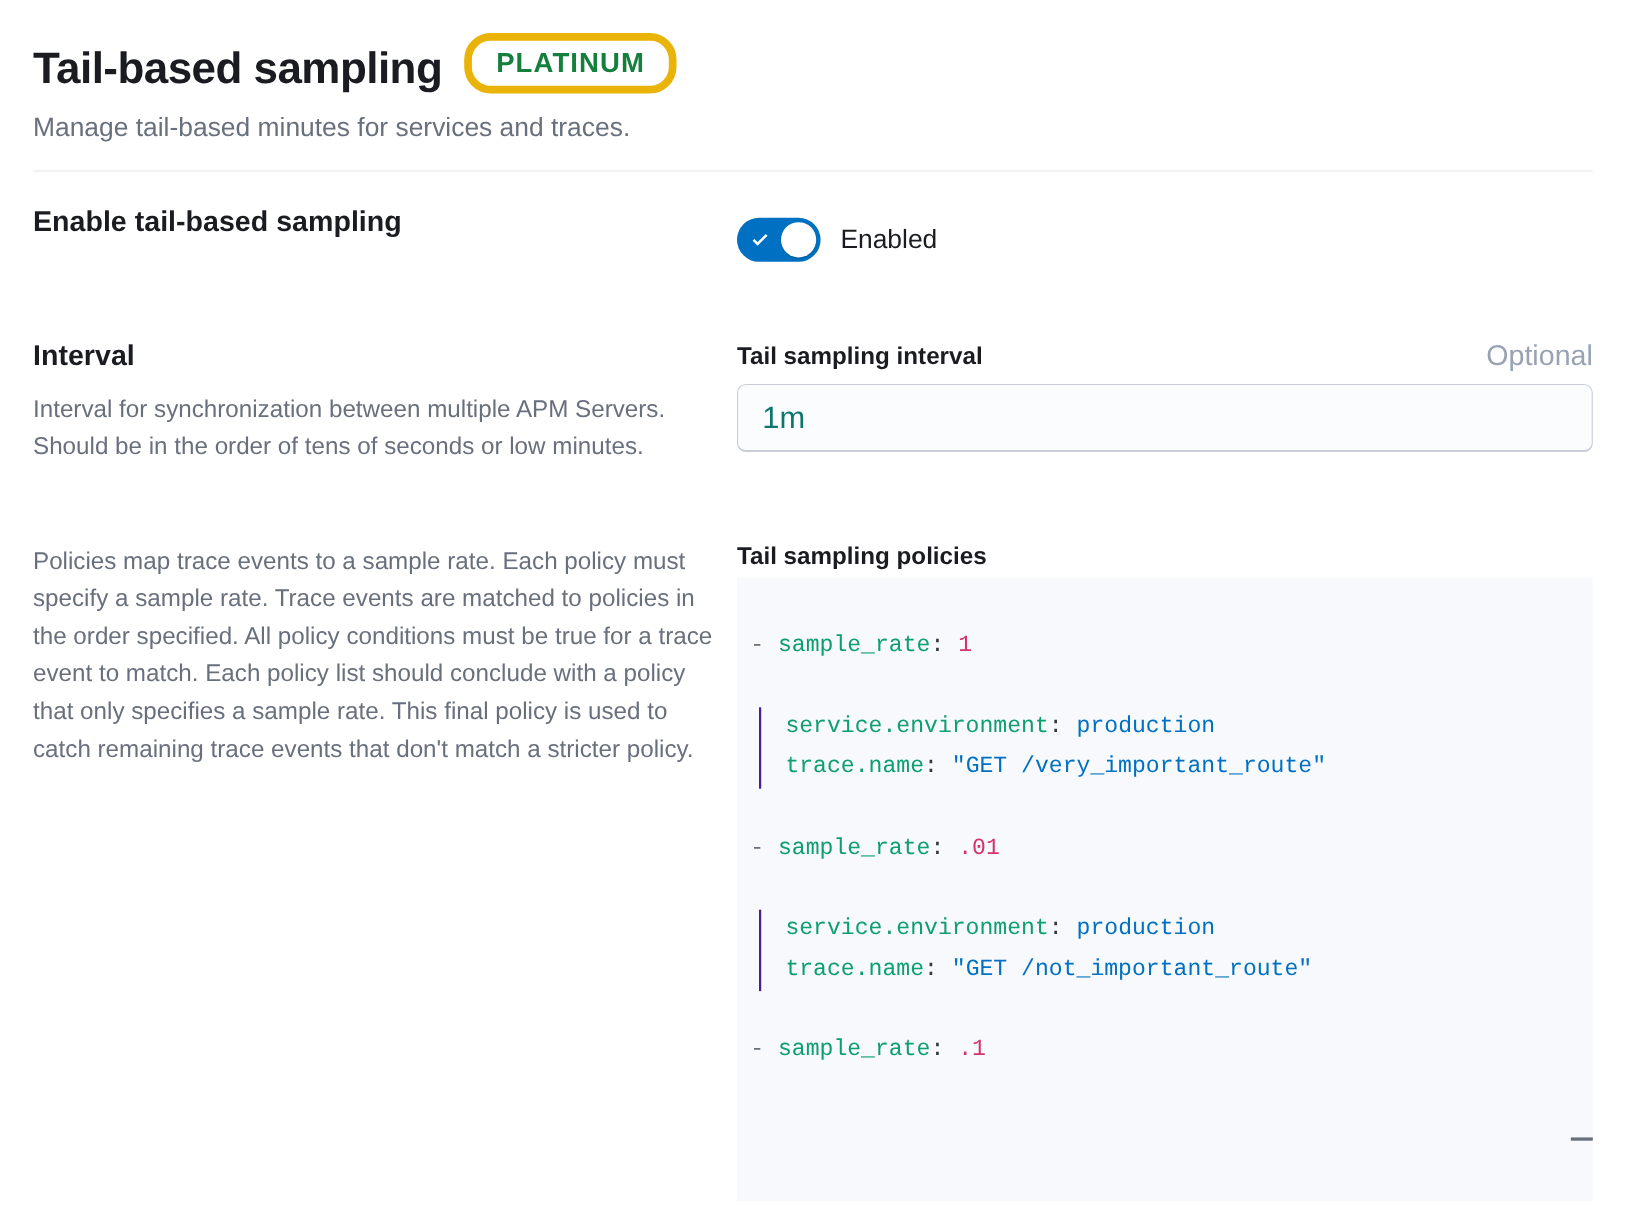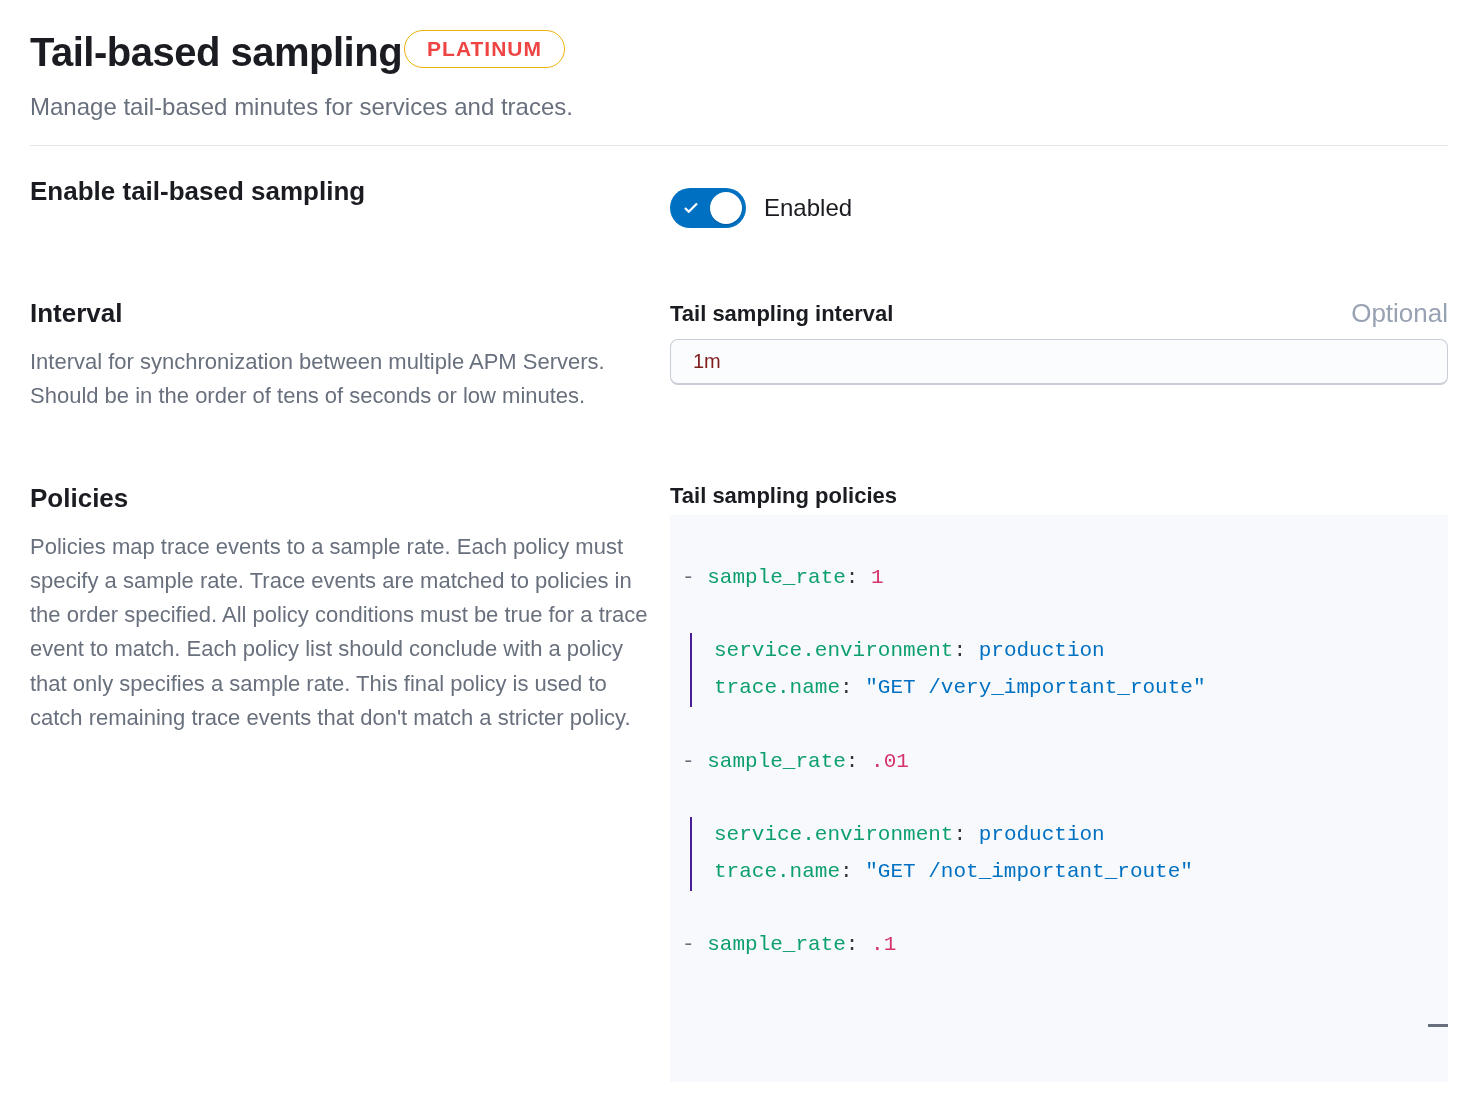--- a/index.html
+++ b/index.html
@@ -12,38 +12,38 @@
       background: #fff;
       color: #1a1c21;
       padding: 30px;
       width: 1478px;
     }
     .page-header {
       margin-bottom: 18px;
     }
     .title-row {
       display: flex;
-      align-items: flex-start;
-      gap: 2px;
+      align-items: flex-end;
+      gap: 20px;
       margin-bottom: 18px;
     }
     .page-title {
       font-size: 40px;
       font-weight: 700;
       letter-spacing: -0.5px;
     }
     .badge {
       display: inline-block;
-      border: 1px solid #eab308;
+      border: 7px solid #eab308;
       border-radius: 24px;
       padding: 6px 22px;
-      font-size: 21px;
+      font-size: 25px;
       font-weight: 700;
       letter-spacing: 1px;
-      color: #ef4444;
+      color: #15803d;
     }
     .page-subtitle {
       font-size: 24px;
       color: #69707d;
     }
     .divider {
       border: none;
       border-top: 1px solid #e4e6eb;
       margin: 24px 0 30px 0;
     }
@@ -125,28 +125,28 @@
       font-size: 22px;
       font-weight: 700;
       color: #1a1c21;
     }
     .field-optional {
       font-size: 26px;
       color: #98a2b3;
     }
     .text-input {
       width: 100%;
-      height: 46px;
+      height: 62px;
       background: #fbfcfd;
       border: 1px solid #c9cdd6;
       border-bottom: 2px solid #c9cdd6;
       border-radius: 8px;
       padding: 0 22px;
-      font-size: 20px;
-      color: #7f1d1d;
+      font-size: 28px;
+      color: #0f766e;
       font-family: inherit;
     }
     
     .code-block {
       background: #f7f9fc;
       font-family: "SFMono-Regular", Consolas, "Liberation Mono", Menlo, monospace;
       font-size: 21px;
       line-height: 1.75;
       padding: 8px 0;
       white-space: pre;
@@ -225,21 +225,20 @@
     <div class="field-label-row">
       <span class="field-label">Tail sampling interval</span>
       <span class="field-optional">Optional</span>
     </div>
     <input type="text" class="text-input" value="1m" style="">
   </div>
 </div>
 
 <div class="section" style="margin-bottom:0;">
   <div class="section-left">
-    <h2 class="section-heading">Policies</h2>
     <p class="section-desc">Policies map trace events to a sample rate. Each policy must specify a sample rate. Trace events are matched to policies in the order specified. All policy conditions must be true for a trace event to match. Each policy list should conclude with a policy that only specifies a sample rate. This final policy is used to catch remaining trace events that don't match a stricter policy.</p>
   </div>
   <div class="section-right">
     <div class="field-label-row" style="margin-bottom:6px;">
       <span class="field-label">Tail sampling policies</span>
     </div>
     <div class="code-block">
 <div class="code-line"><span class="yaml-dash">- </span><span class="yaml-key">sample_rate</span><span class="yaml-colon">: </span><span class="yaml-num">1</span></div>
 <span class="indent-bar"><div class="code-line"><span class="yaml-key">service.environment</span><span class="yaml-colon">: </span><span class="yaml-val">production</span></div><div class="code-line"><span class="yaml-key">trace.name</span><span class="yaml-colon">: </span><span class="yaml-str">"GET /very_important_route"</span></div></span>
 <div class="code-line"><span class="yaml-dash">- </span><span class="yaml-key">sample_rate</span><span class="yaml-colon">: </span><span class="yaml-num">.01</span></div>

